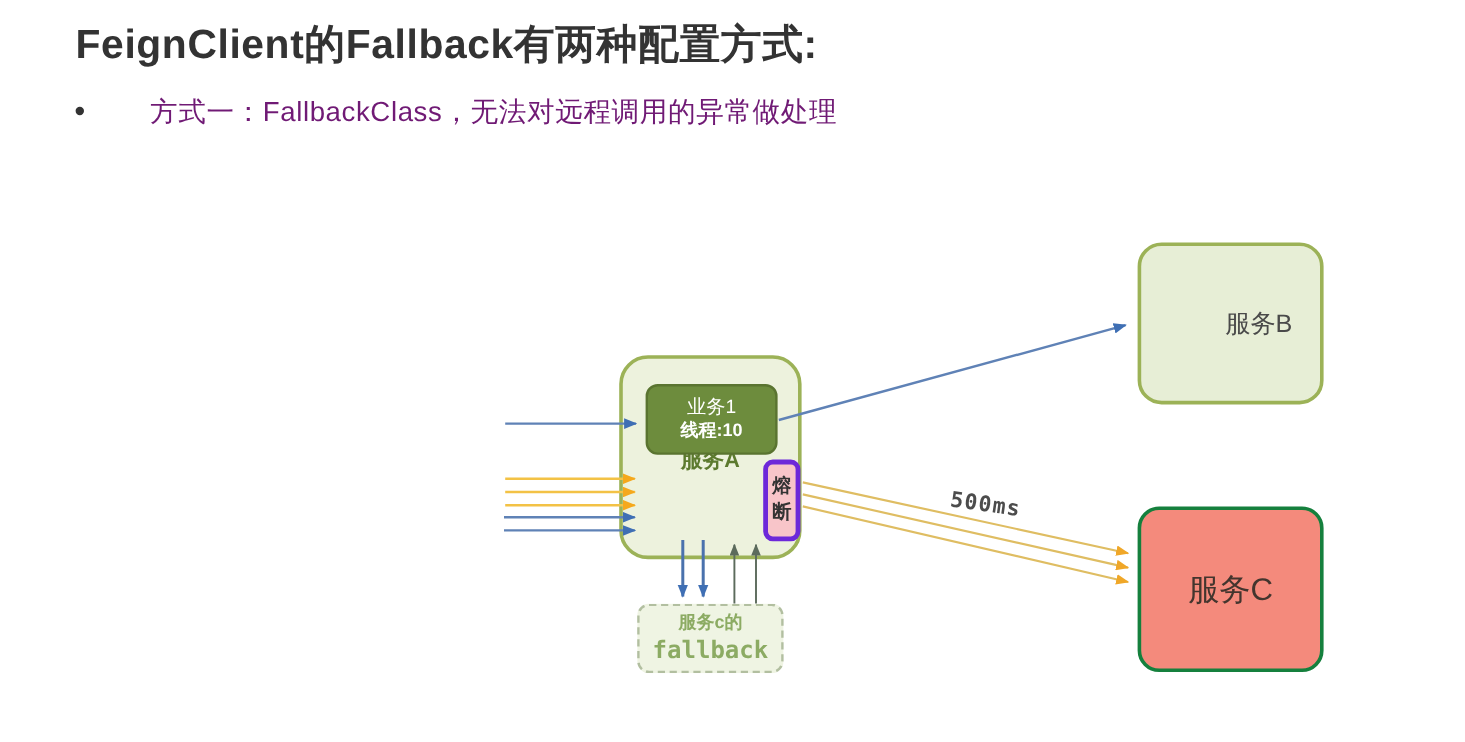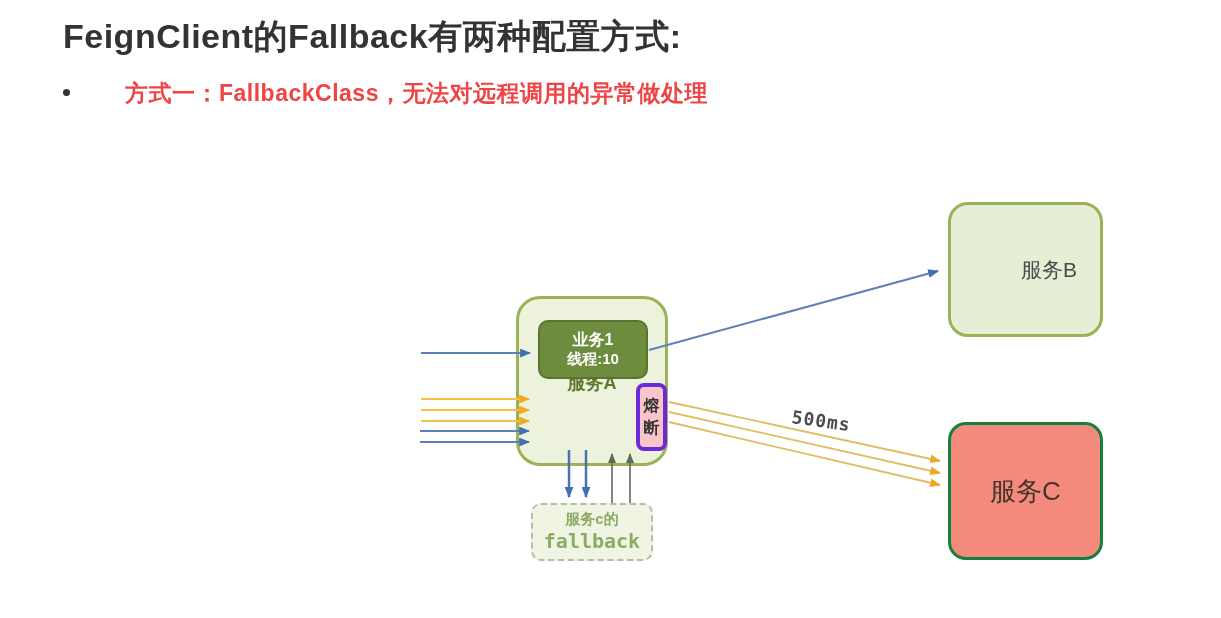--- a/index.html
+++ b/index.html
@@ -20,21 +20,21 @@
     letter-spacing: 0.5px;
   }
   .bullet-row { position: absolute; left: 63px; display: flex; align-items: flex-start; }
   .bullet-row.b1 { top: 78px; }
   .bullet-row.b2 { top: 133px; }
   .bullet-dot {
     width: 7px; height: 7px; border-radius: 50%;
     background: #333333; margin-top: 11px; flex: 0 0 auto;
   }
   .bullet-text {
-    margin-left: 55px; font-size: 23px; font-weight: 700; color: #ef4444;
+    margin-left: 55px; font-size: 23px; font-weight: 400; color: #701a75;
     white-space: nowrap; letter-spacing: 0.5px;
   }
   
   .service-a {
     position: absolute; left: 516px; top: 296px; width: 152px; height: 170px;
     background: #edf2dd; border: 3px solid #9cb257; border-radius: 24px;
     z-index: 1;
   }
   .service-a-label {
     position: absolute; left: 516px; top: 371px; width: 152px;
@@ -42,21 +42,21 @@
     z-index: 2;
   }
   .biz-box {
     position: absolute; width: 110px; height: 59px;
     background: #6d8c3d; border: 2px solid #5a7430; border-radius: 10px;
     display: flex; flex-direction: column; align-items: center; justify-content: center;
     z-index: 3; color: #ffffff;
   }
   .biz1 { left: 538px; top: 320px; }
   .biz2 { left: 538px; top: 389px; }
-  .biz-title { font-size: 16px; font-weight: 700; line-height: 1.25; }
+  .biz-title { font-size: 16px; font-weight: 400; line-height: 1.25; }
   .biz-threads { font-family: Liberation Sans, sans-serif; font-size: 15px; font-weight: 700; line-height: 1.25; }
   .circuit-breaker {
     position: absolute; left: 636px; top: 383px; width: 31px; height: 68px;
     background: #f8c5c9; border: 4px solid #6d28d9; border-radius: 8px;
     display: flex; align-items: center; justify-content: center;
     z-index: 4;
   }
   .cb-text {
     width: 18px; word-break: break-all; text-align: center;
     font-size: 16px; font-weight: 700; color: #333333; line-height: 1.35;

